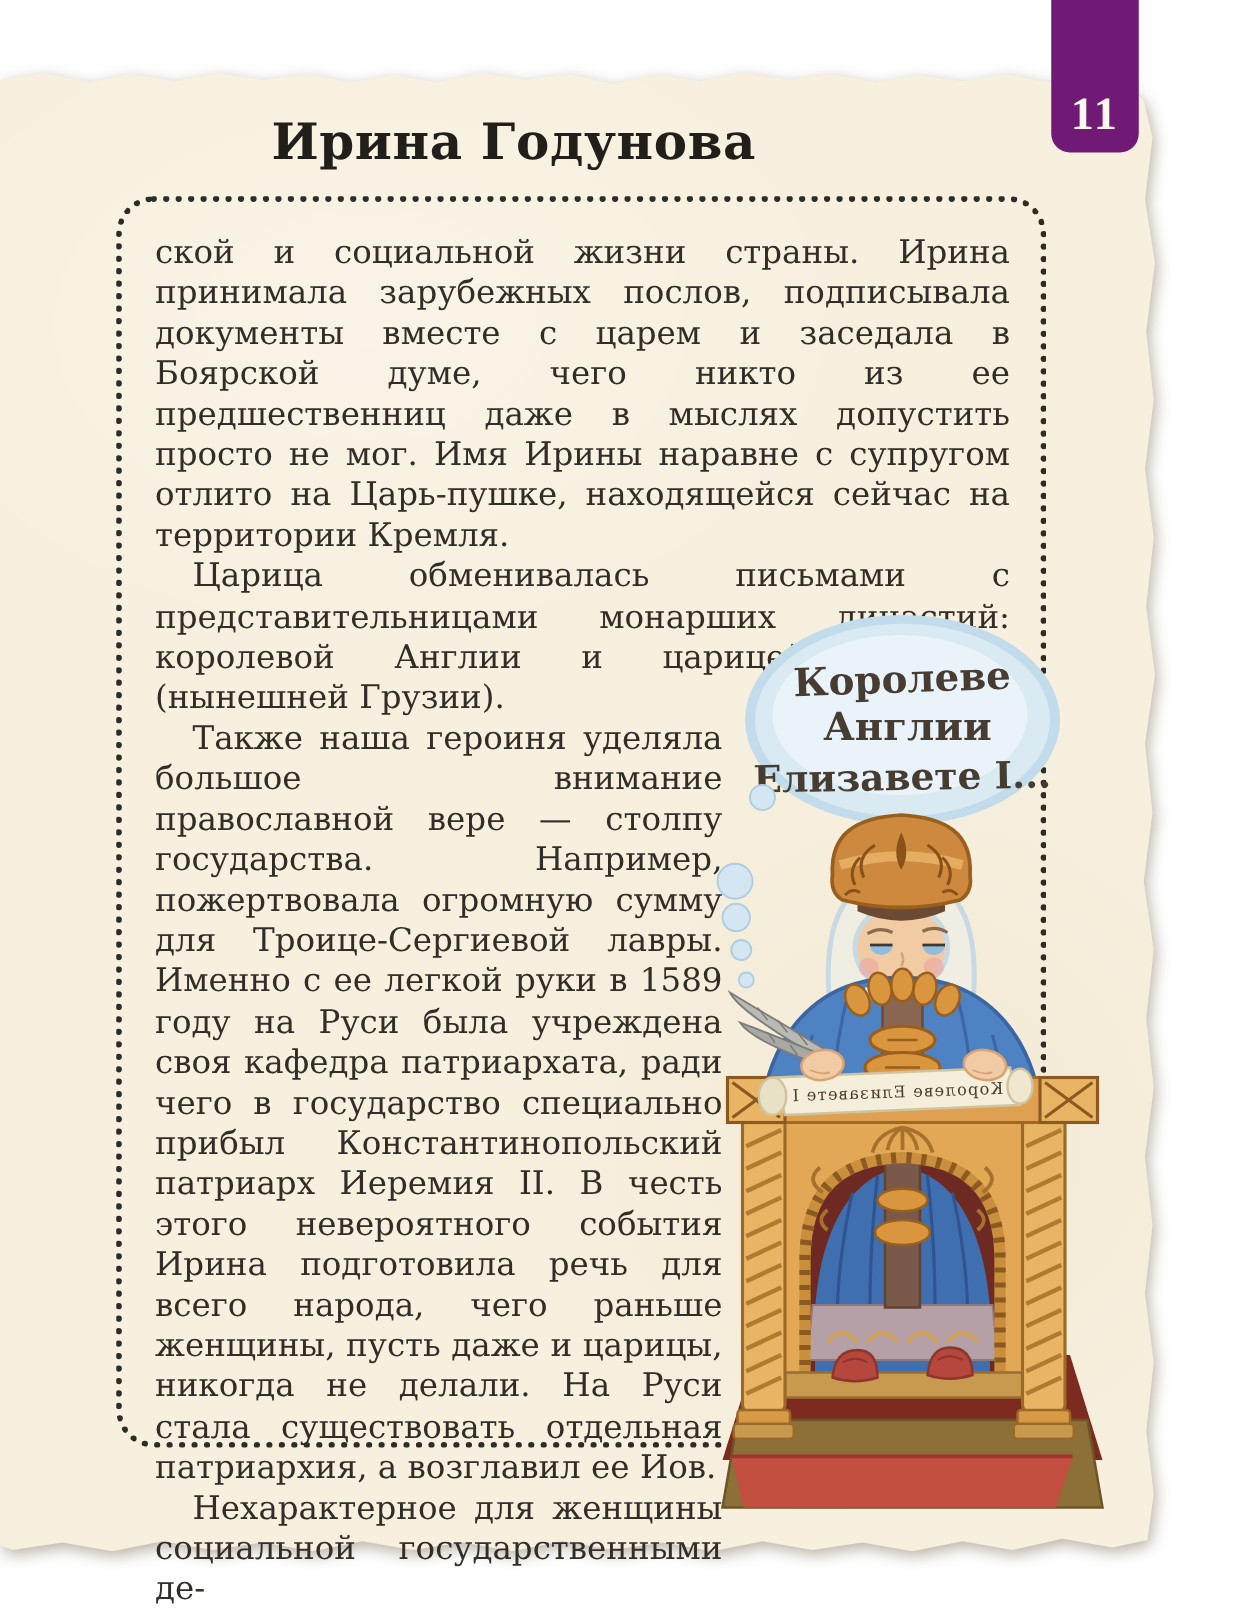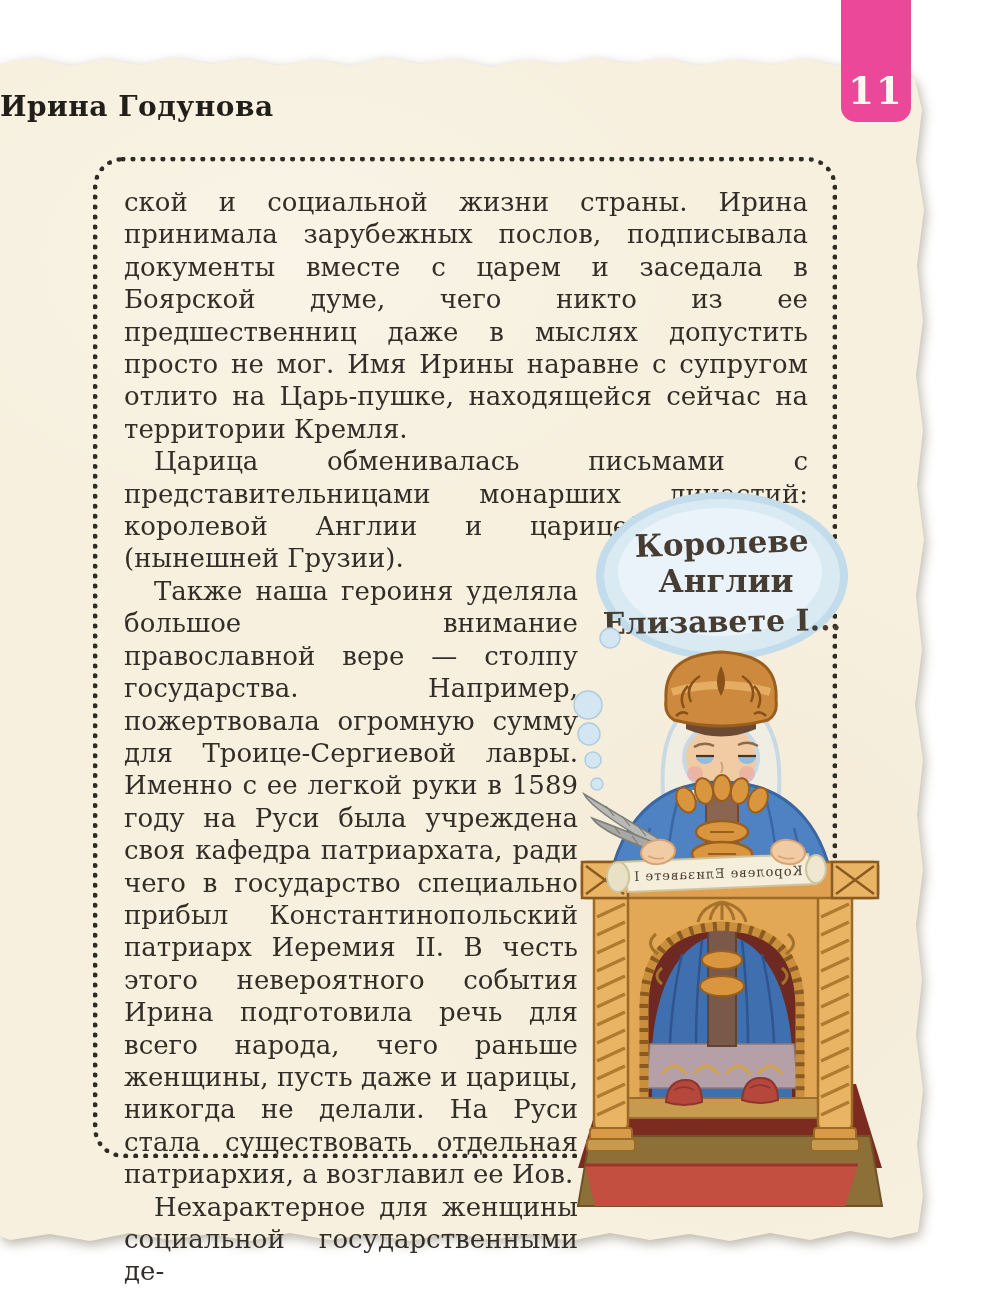--- a/index.html
+++ b/index.html
@@ -14,26 +14,26 @@
     clip-path: polygon(0px 64px,35px 58px,70px 66px,105px 59px,140px 65px,175px 58px,210px 64px,
       245px 59px,280px 66px,315px 60px,350px 66px,385px 58px,420px 64px,455px 59px,490px 67px,
       525px 60px,560px 65px,595px 58px,630px 64px,665px 59px,700px 66px,735px 60px,770px 65px,
       805px 59px,838px 66px,870px 60px,900px 68px,915px 80px,922px 110px,916px 160px,924px 210px,
       917px 265px,923px 320px,916px 375px,923px 430px,917px 485px,924px 540px,916px 595px,
       922px 650px,915px 705px,923px 760px,917px 815px,923px 870px,916px 925px,922px 980px,
       916px 1035px,923px 1090px,917px 1145px,923px 1195px,918px 1232px,890px 1238px,850px 1231px,
       810px 1240px,770px 1233px,730px 1241px,690px 1234px,650px 1240px,610px 1233px,570px 1241px,
       530px 1234px,490px 1240px,450px 1233px,410px 1241px,370px 1234px,330px 1240px,290px 1233px,
       250px 1241px,210px 1234px,170px 1240px,130px 1233px,90px 1241px,50px 1234px,10px 1240px,0px 1236px);}
-  .page-tab{position:absolute;left:841px;top:0;width:70px;height:122px;background:#ec4899;
+  .page-tab{position:absolute;left:841px;top:0;width:70px;height:122px;background:#701a75;
     border-radius:0 0 15px 15px;display:flex;align-items:flex-end;justify-content:center;
-    padding-bottom:12px;box-sizing:border-box;}
+    padding-bottom:12px;box-sizing:border-box;font-family:Liberation Serif, serif;}
   .page-tab span{color:#fdf8ef;font-size:37px;font-weight:bold;letter-spacing:2px;line-height:1;}
-  .header-title{position:absolute;top:90px;left:0;width:822px;text-align:left;
-    font-size:28px;font-weight:bold;color:#221e19;letter-spacing:.5px;}
+  .header-title{position:absolute;top:90px;left:0;width:822px;text-align:center;
+    font-size:40px;font-weight:bold;color:#221e19;letter-spacing:.5px;}
   .text-panel{position:absolute;left:93px;top:157px;width:744px;height:1001px;box-sizing:border-box;
     border:5px dotted #2f2b25;border-radius:30px;padding:24px 24px 0 26px;}
   .text-panel p{margin:0;font-size:26px;line-height:32.4px;color:#322d27;text-align:justify;
     hyphens:auto;-webkit-hyphens:auto;}
   .text-panel p.indent{text-indent:30px;}
   .text-panel p.hanging-last{text-align-last:justify;}
   .narrow{margin-right:230px;}
   .illustration{position:absolute;left:570px;top:488px;width:360px;height:740px;}
   .bubble-text{font-family:"DejaVu Serif","Liberation Serif",serif;font-weight:bold;fill:#463c32;}
 </style>

